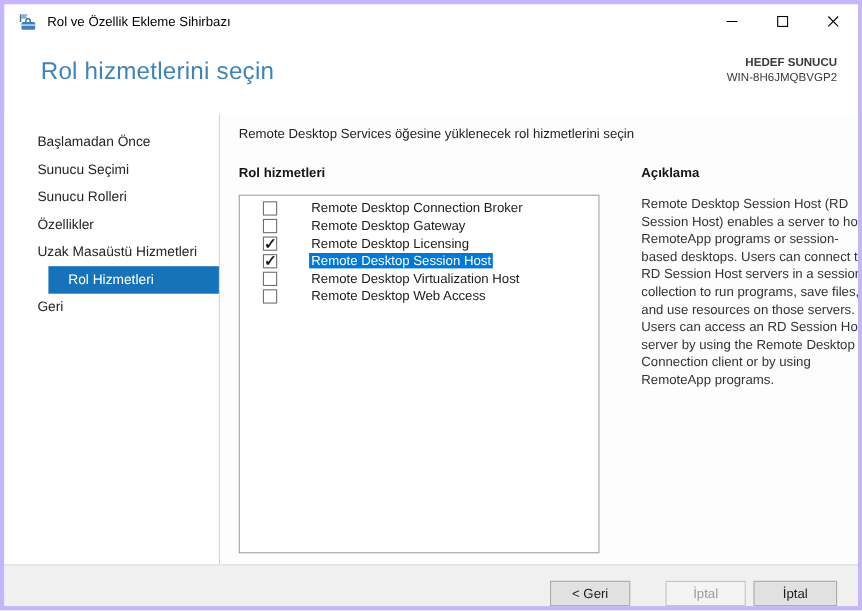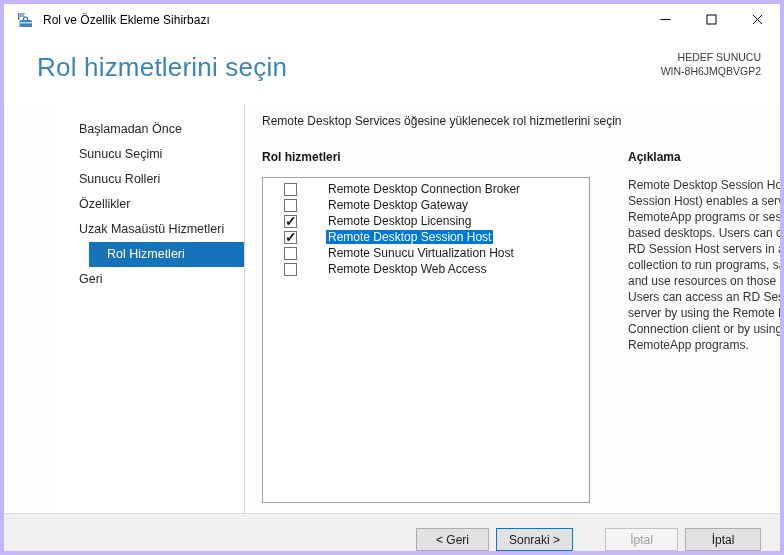--- a/index.html
+++ b/index.html
@@ -10,25 +10,25 @@
   }
   
   .titlebar{position:absolute;top:0;left:0;right:0;height:31px;display:flex;align-items:center;background:#fff;padding-left:12px;box-sizing:border-box;}
   .app-icon{width:18px;height:16px;margin-right:9px;flex:none;}
   .titlebar-title{font-size:12px;color:#000;white-space:nowrap;}
   .win-controls{margin-left:auto;display:flex;height:100%;}
   .win-btn{width:46px;height:100%;display:flex;align-items:center;justify-content:center;background:transparent;border:none;padding:0;cursor:pointer;}
   .win-btn svg{display:block;}
   
   .header{position:absolute;top:31px;left:0;right:0;height:69px;display:flex;justify-content:space-between;padding:0 19px 0 33px;box-sizing:border-box;background:#fff;}
-  .page-title{font-size:26px;font-weight:300;color:#3f83b9;margin:17px 0 0 0;letter-spacing:.2px;}
+  .page-title{font-size:22px;font-weight:300;color:#3f83b9;margin:17px 0 0 0;letter-spacing:.2px;}
   .target{margin-top:15px;text-align:right;font-size:10.5px;line-height:14px;color:#3a3a3a;}
-  .target .t1{font-weight:400;}
+  .target .t1{font-weight:700;}
   
-  .main{position:absolute;top:100px;left:0;right:0;bottom:38px;display:flex;background:#fdfdfd;padding-left:45px;}
+  .main{position:absolute;top:100px;left:0;right:0;bottom:38px;display:flex;background:#fdfdfd;}
   .sidebar{width:196px;flex:none;border-right:1px solid #d4d4d4;padding-top:13px;box-sizing:border-box;background:#fff;}
   .side-item{height:25px;line-height:25px;font-size:12.5px;color:#262626;padding-left:30px;cursor:pointer;white-space:nowrap;}
   .side-item.sub{padding-left:58px;}
   .side-item.current{background:#1673b9;color:#fff;margin-left:40px;padding-left:18px;}
   .side-item.disabled{color:#9f9f9f;cursor:default;}
   .content{flex:1;padding:10px 10px 0 17px;box-sizing:border-box;}
   .subtitle{font-size:12px;color:#1e1e1e;}
   .columns{display:flex;margin-top:22px;}
   .list-col{width:347px;flex:none;}
   .col-title{font-size:12px;font-weight:bold;color:#151515;margin:0 0 13px 0;}
@@ -123,38 +123,37 @@
             <div class="svc-row">
               <span class="cb checked"></span>
               <span class="svc-label">Remote Desktop Licensing</span>
             </div>
             <div class="svc-row">
               <span class="cb checked"></span>
               <span class="svc-label highlighted">Remote Desktop Session Host</span>
             </div>
             <div class="svc-row">
               <span class="cb"></span>
-              <span class="svc-label">Remote Sunucu Virtualization Host</span>
+              <span class="svc-label">Remote Desktop Virtualization Host</span>
             </div>
             <div class="svc-row">
               <span class="cb"></span>
               <span class="svc-label">Remote Desktop Web Access</span>
             </div>
 
           </div>
         </div>
 
         <div class="desc-col">
           <div class="col-title">Açıklama</div>
           <p class="desc-text">Remote Desktop Session Host (RD Session Host) enables a server to host RemoteApp programs or session-based desktops. Users can connect to RD Session Host servers in a session collection to run programs, save files, and use resources on those servers. Users can access an RD Session Host server by using the Remote Desktop Connection client or by using RemoteApp programs.</p>
         </div>
       </div>
     </div>
   </div>
 
   <div class="footer">
     <button class="btn back">&lt; Geri</button>
-    <button class="btn next">Sonraki &gt;</button>
     <button class="btn install disabled">İptal</button>
     <button class="btn cancel">İptal</button>
   </div>
 
 </div>
 
 </body></html>

